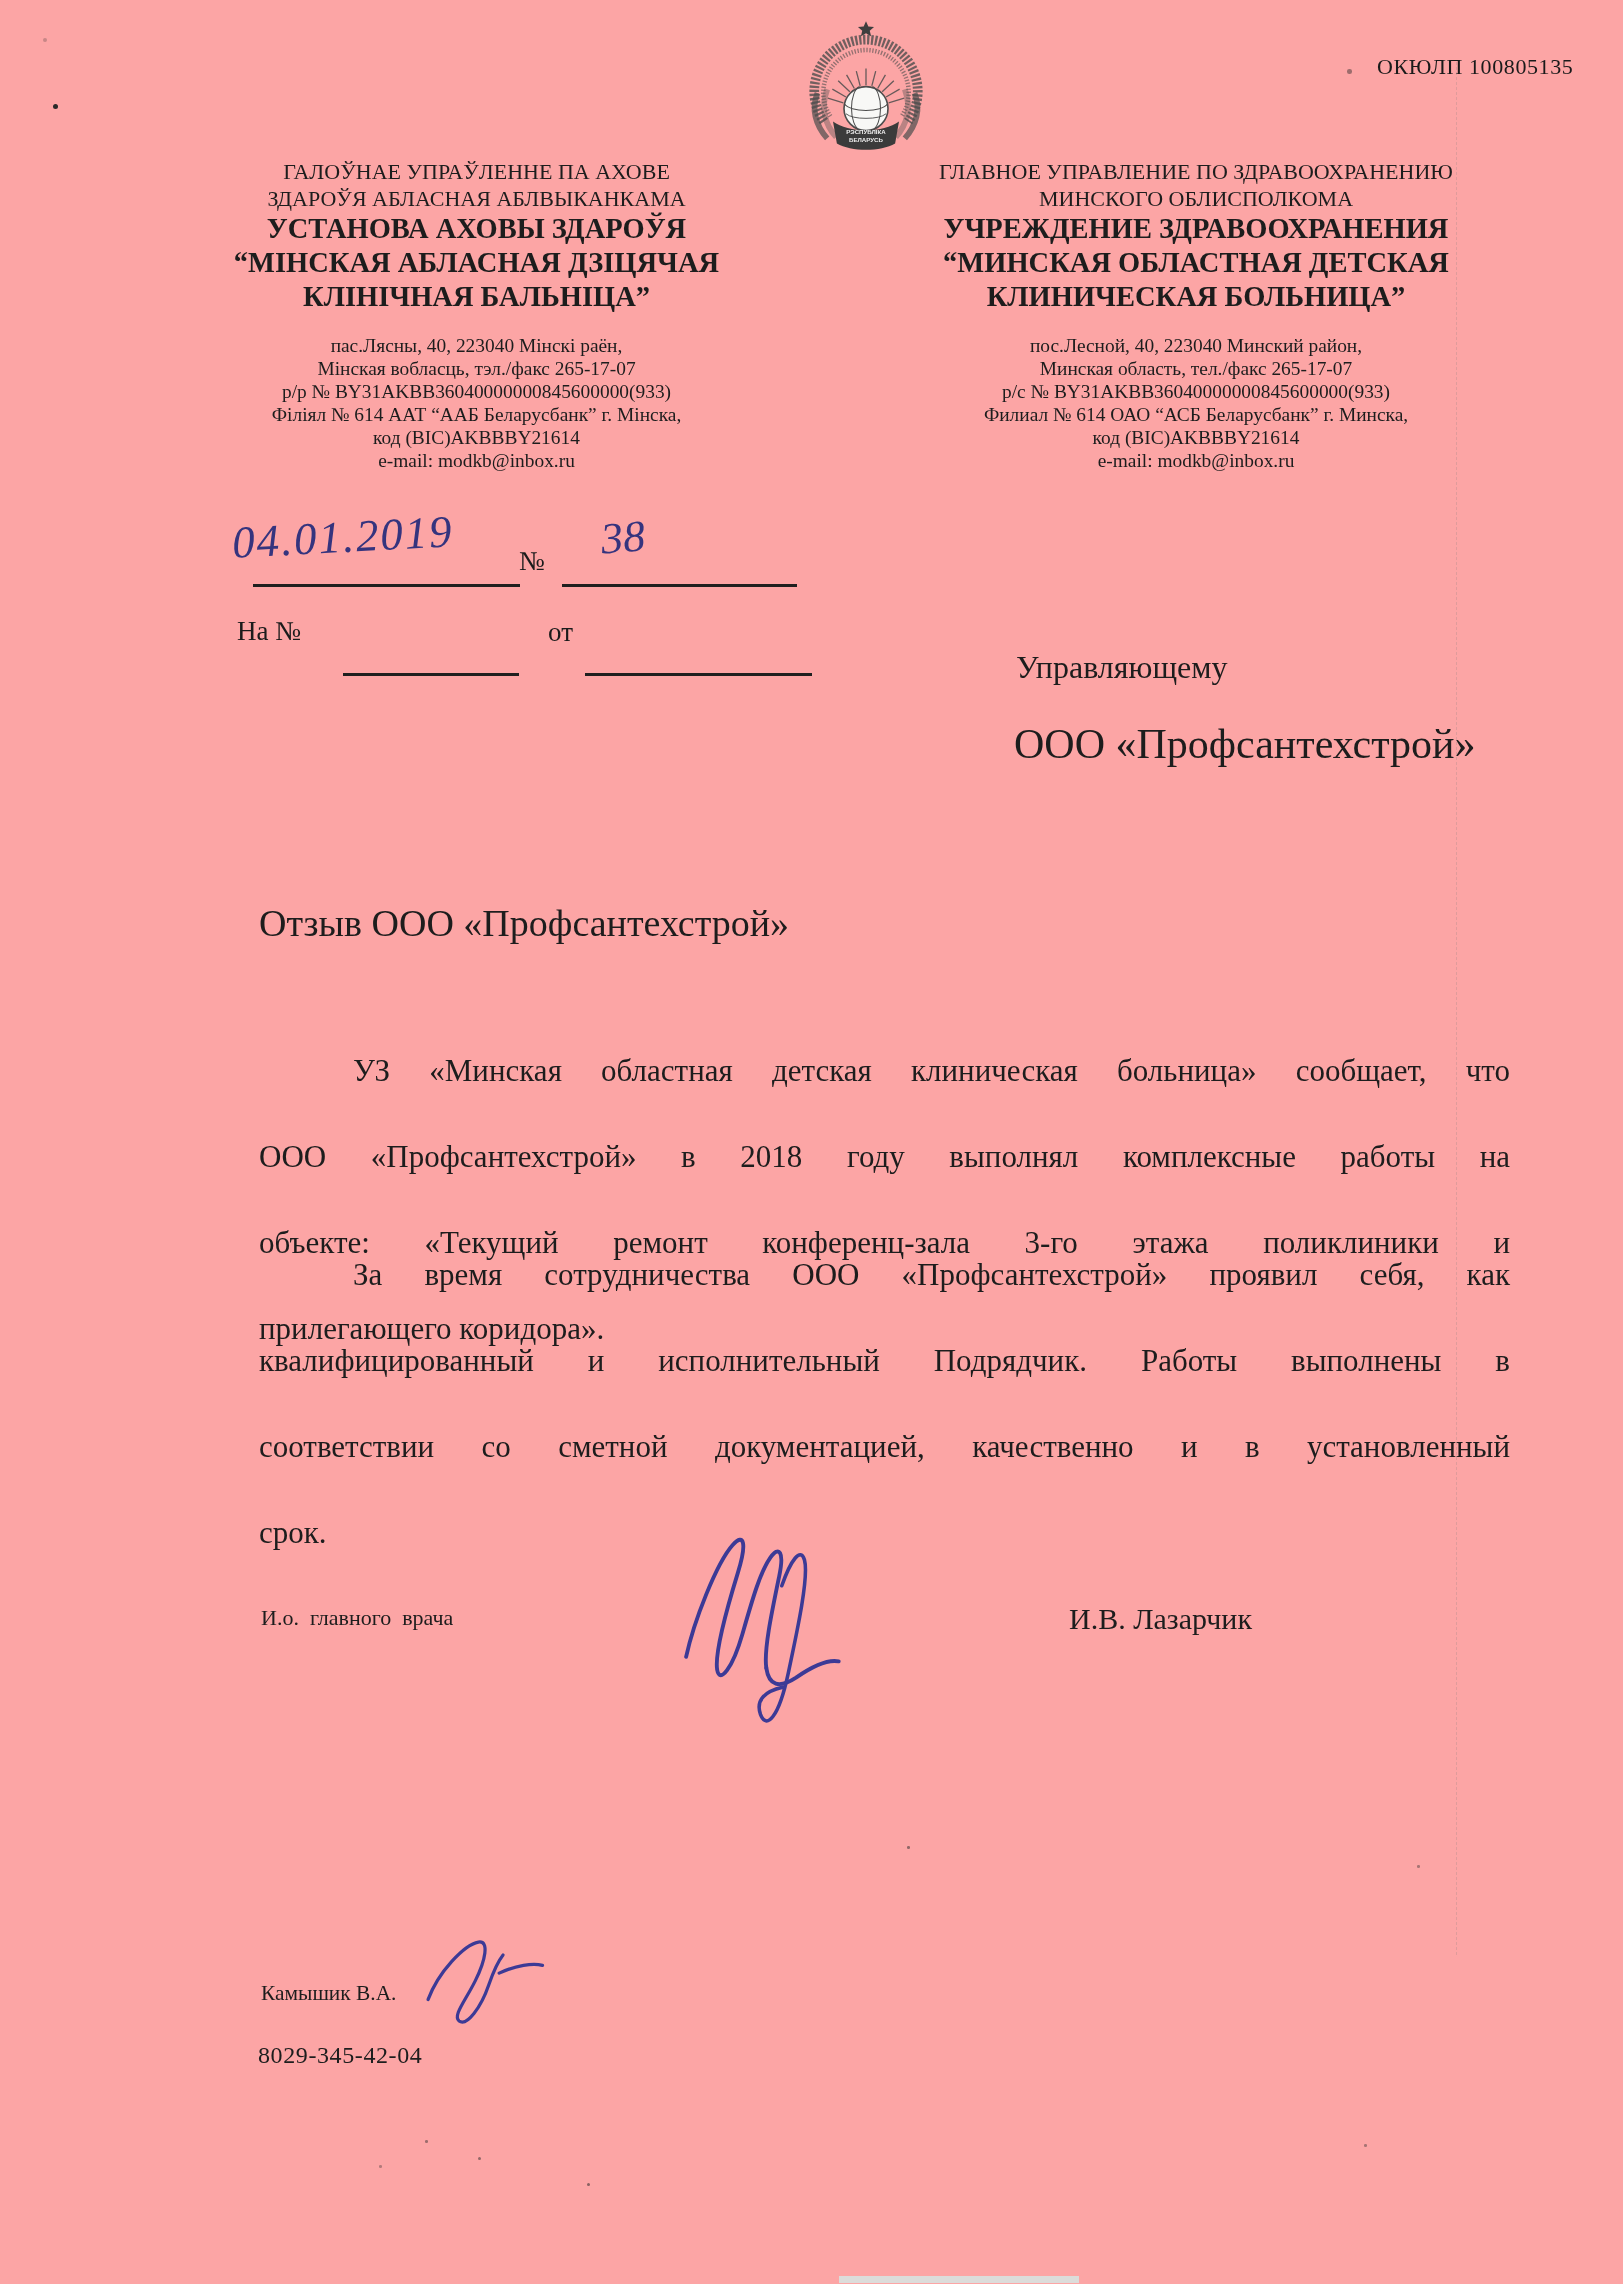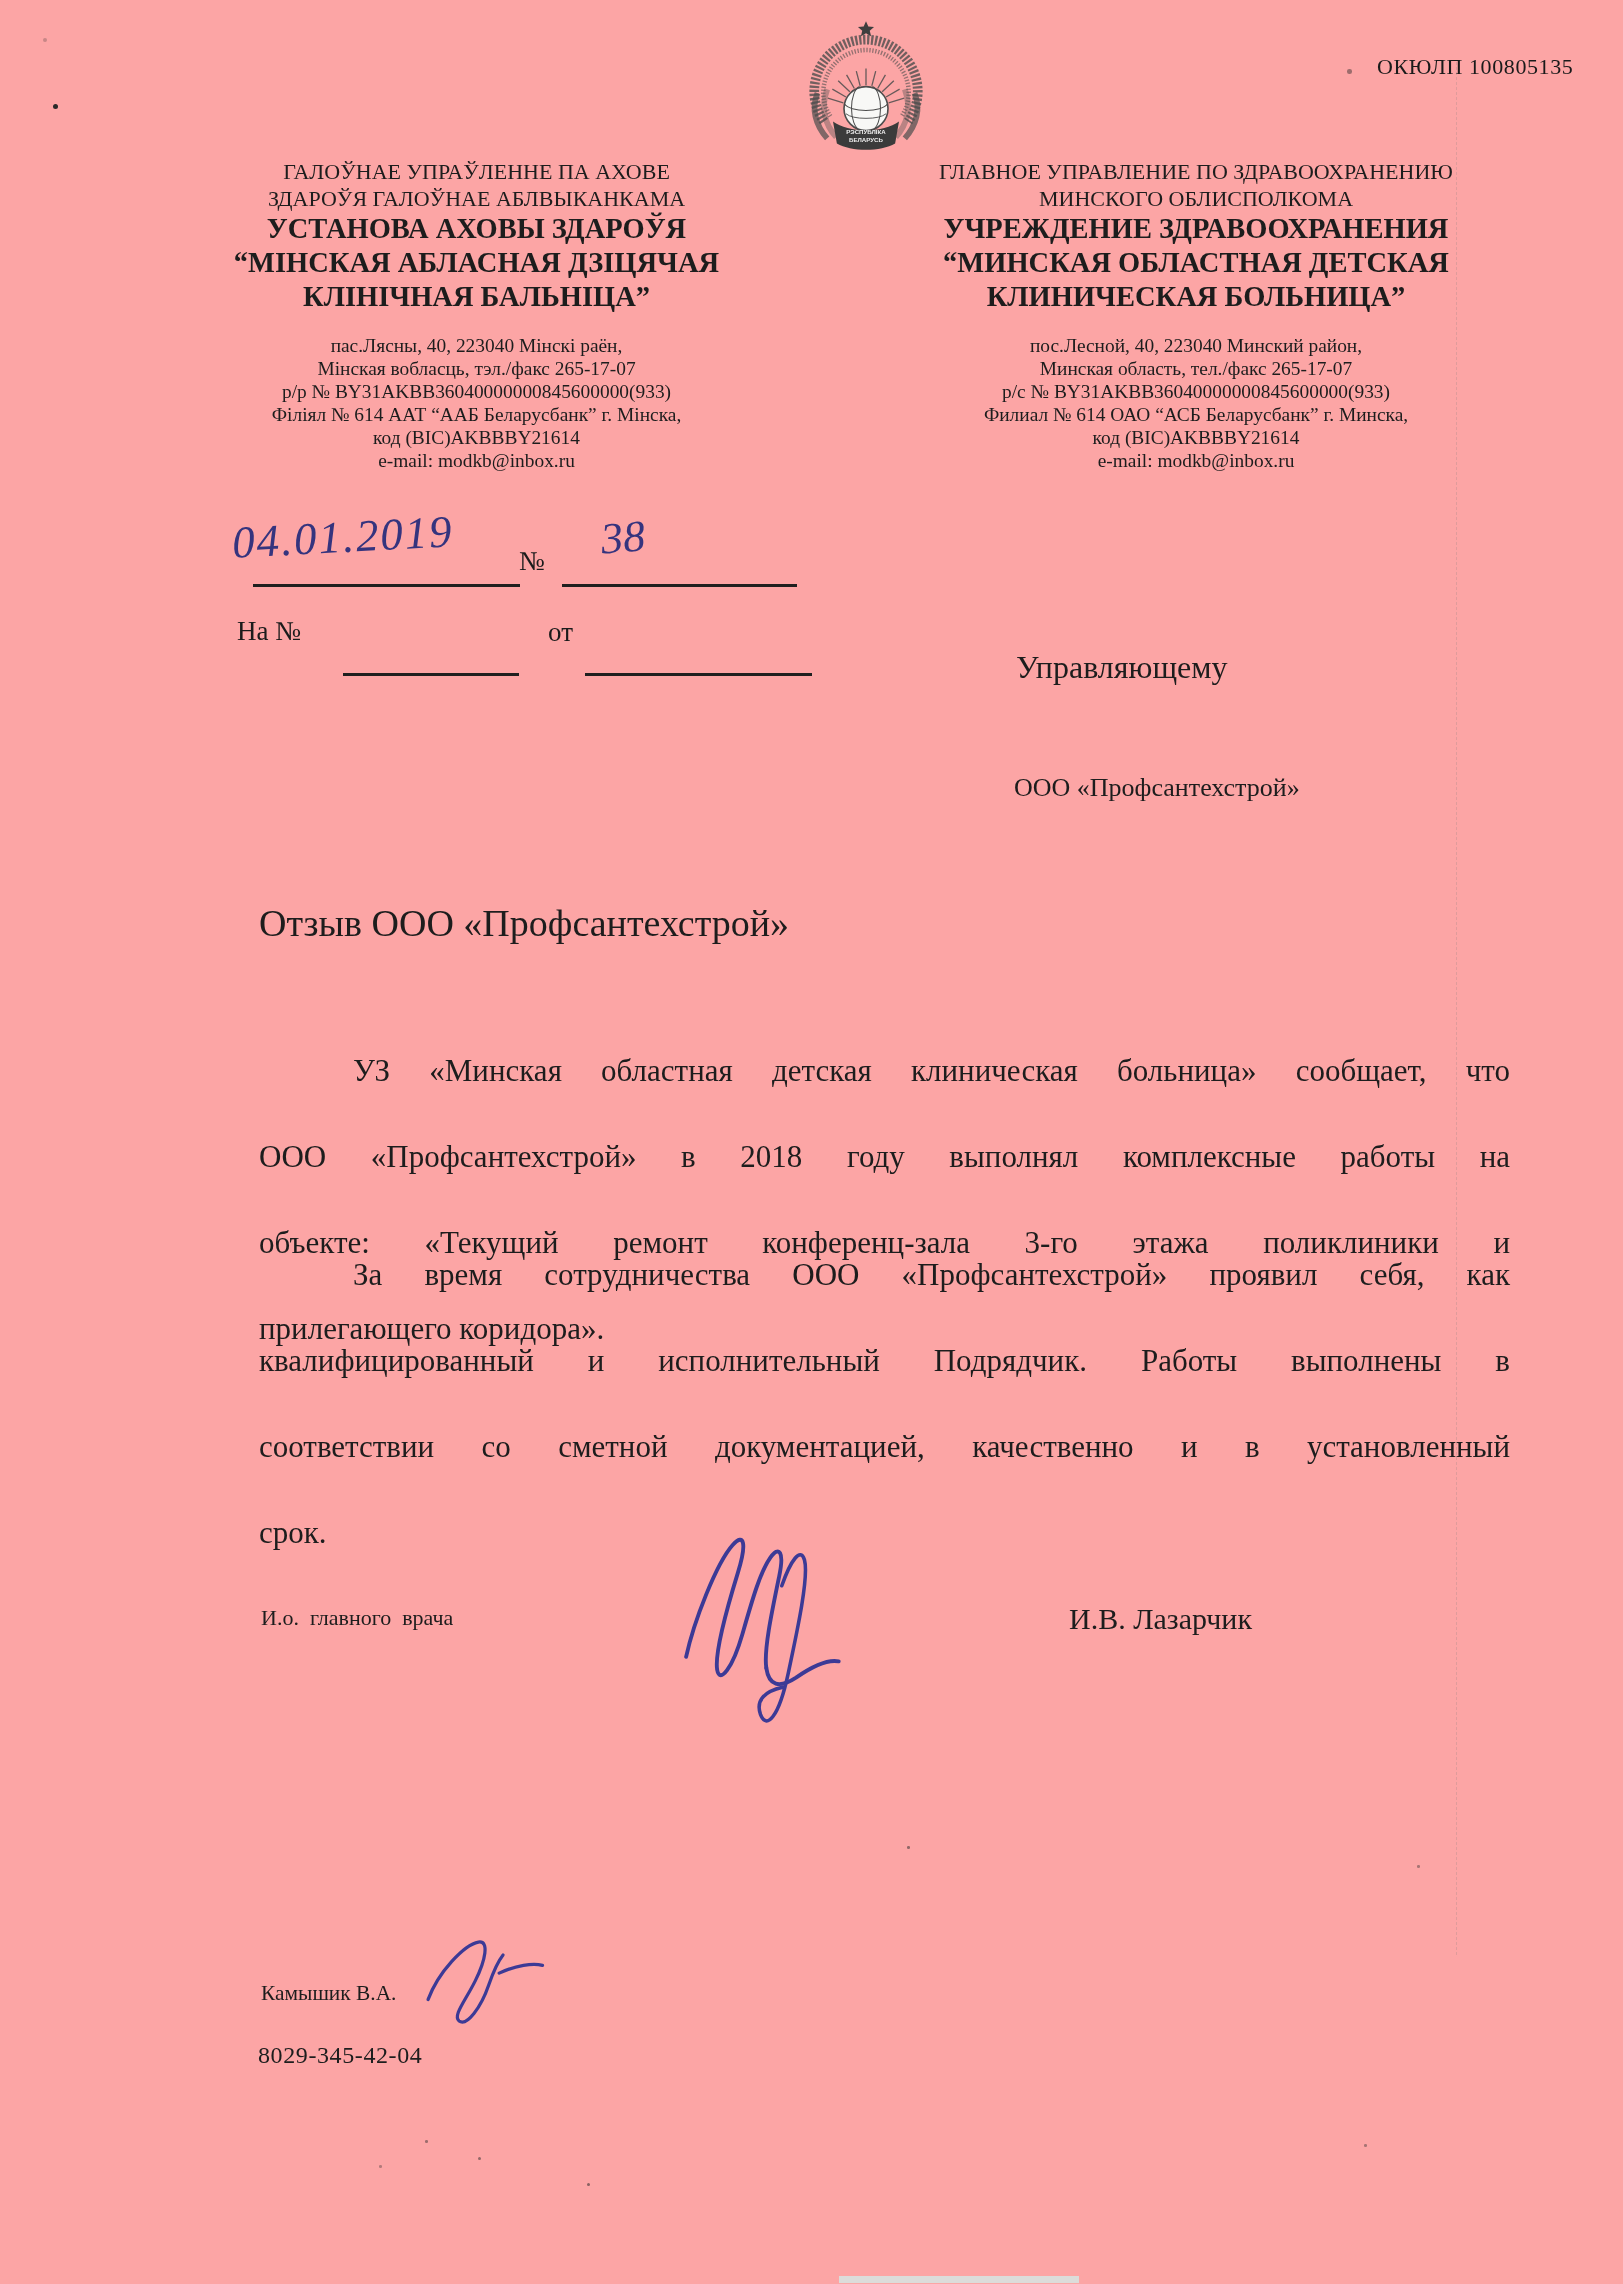--- a/index.html
+++ b/index.html
@@ -29,21 +29,21 @@
   .no-sign{left:519px;top:546px;}
   .na-no{left:237px;top:616px;white-space:pre;}
   .ot{left:548px;top:617px;}
   .uline{position:absolute;height:0;border-bottom:3.2px solid #1f1f1f;}
   .ul1{left:253px;top:584px;width:267px;}
   .ul2{left:562px;top:584px;width:235px;}
   .ul3{left:343px;top:673px;width:176px;}
   .ul4{left:585px;top:673px;width:227px;}
   
   .addressee-1{left:1016px;top:649px;font-size:32px;}
-  .addressee-2{left:1014px;top:773px;font-size:26px;white-space:nowrap;}
+  .addressee-2{left:1014px;top:720px;font-size:42px;white-space:nowrap;}
   
   .subject{left:259px;top:901px;font-size:38px;white-space:nowrap;}
   
   .para{position:absolute;left:259px;width:1251px;font-size:31px;}
   .p1{top:1049px;}
   .p2{top:1253px;}
   .jline{line-height:43px;text-align:justify;white-space:normal;}
   .jline.just::after{content:"";display:inline-block;width:100%;height:0;}
   .indent{text-indent:94px;}
   
@@ -102,21 +102,21 @@
 
       <path d="M54,160 C78,178 132,178 156,160 L150,194 C128,207 82,207 60,194 Z" fill="#3b3b3b" stroke="none"></path>
       <text x="105" y="180" font-family="Liberation Sans, sans-serif" font-size="9.5" fill="#efefef" text-anchor="middle" stroke="none" font-weight="bold">РЭСПУБЛІКА</text>
       <text x="105" y="192" font-family="Liberation Sans, sans-serif" font-size="9.5" fill="#efefef" text-anchor="middle" stroke="none" font-weight="bold">БЕЛАРУСЬ</text>
     </g>
   </svg>
 
   <div class="col col-left">
     <div class="authority">
       <div>ГАЛОЎНАЕ УПРАЎЛЕННЕ ПА АХОВЕ</div>
-      <div>ЗДАРОЎЯ ГАЛОЎНАЕ АБЛВЫКАНКАМА</div>
+      <div>ЗДАРОЎЯ АБЛАСНАЯ АБЛВЫКАНКАМА</div>
     </div>
     <div class="orgname">
       <div>УСТАНОВА АХОВЫ ЗДАРОЎЯ</div>
       <div>“МІНСКАЯ АБЛАСНАЯ ДЗІЦЯЧАЯ</div>
       <div>КЛІНІЧНАЯ БАЛЬНІЦА”</div>
     </div>
     <div class="addr">
       <div>пас.Лясны, 40, 223040 Мінскі раён,</div>
       <div>Мінская вобласць, тэл./факс 265-17-07</div>
       <div>р/р № BY31AKBB36040000000845600000(933)</div>

